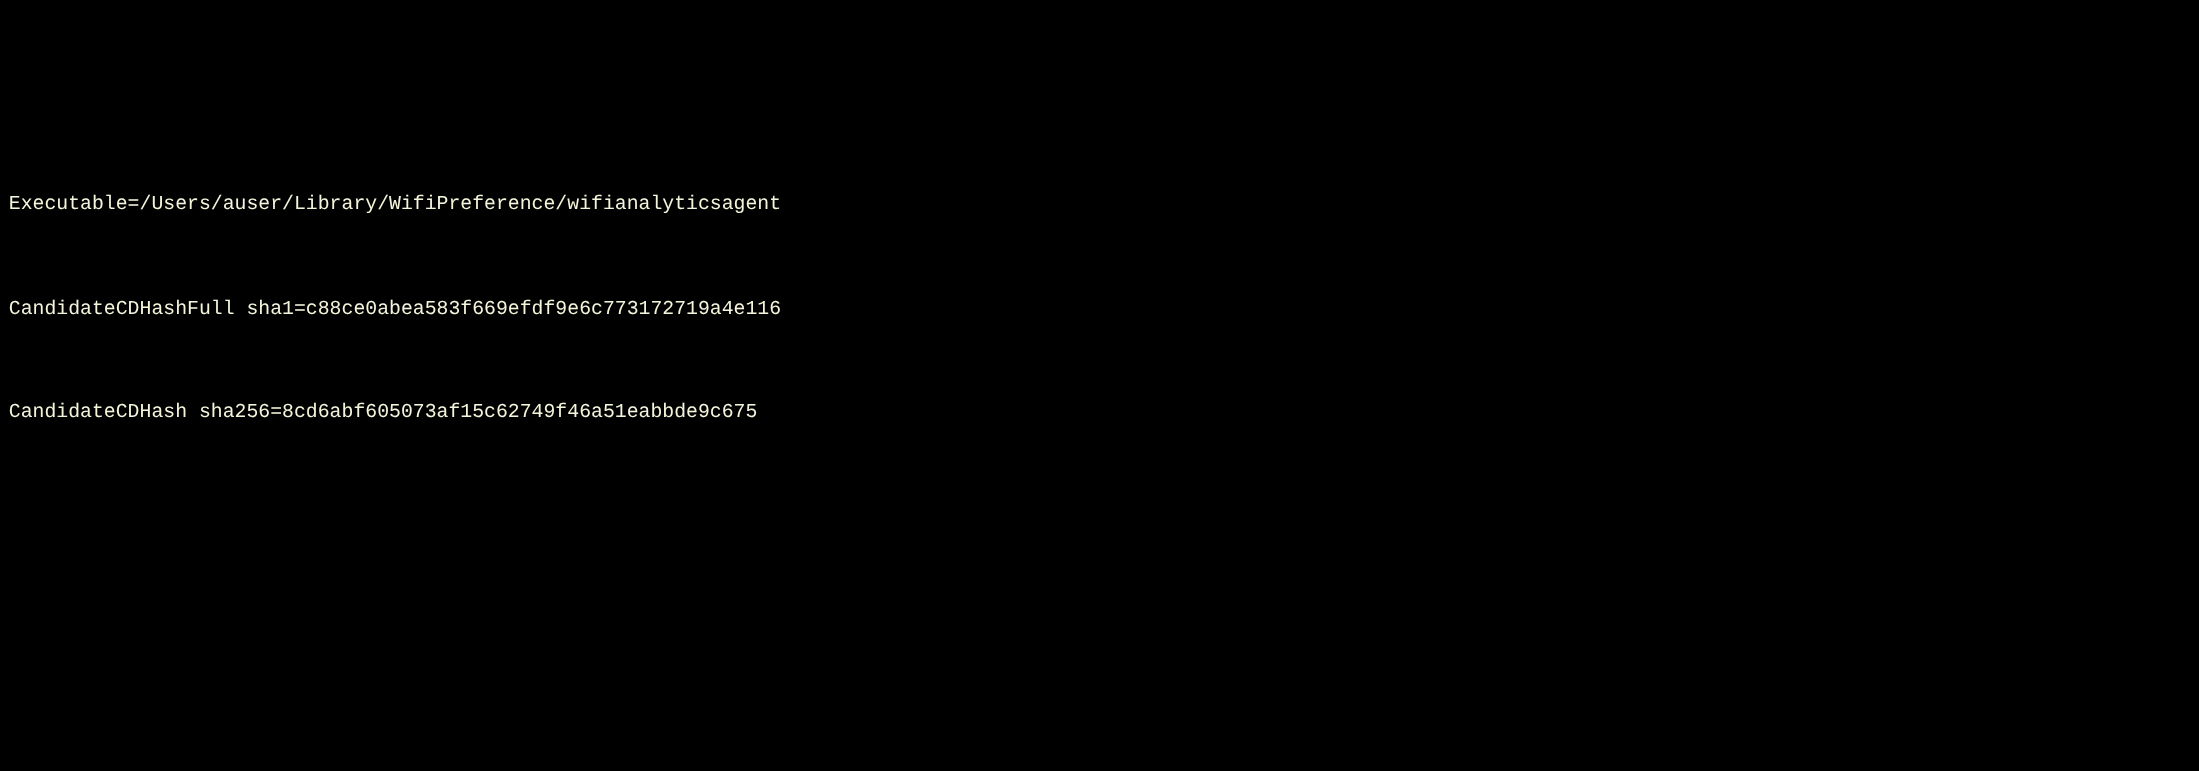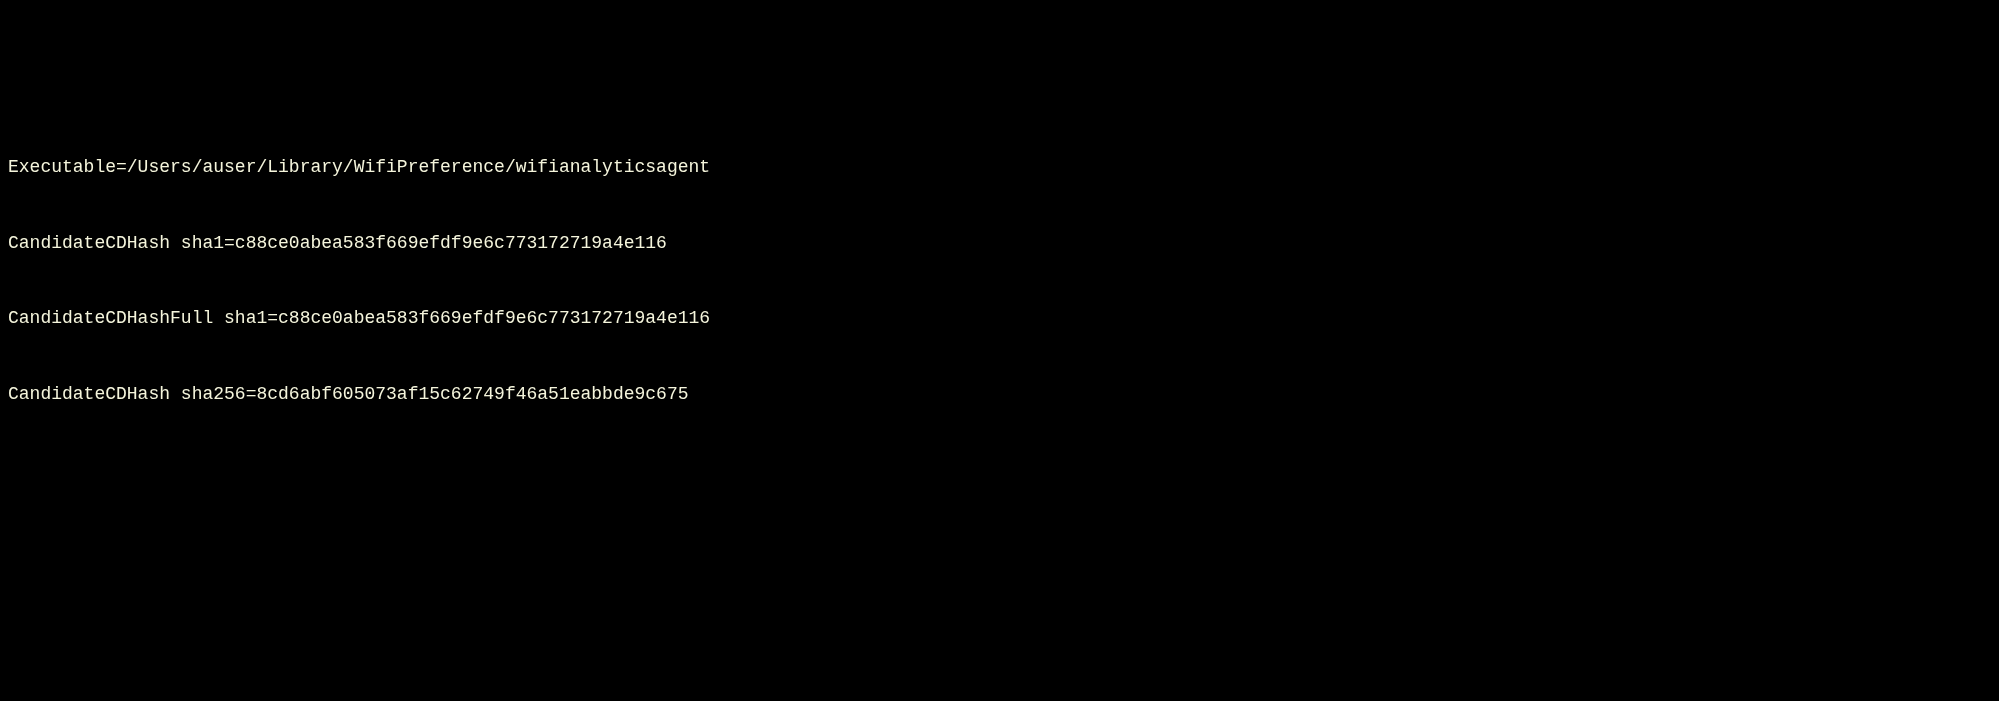--- a/index.html
+++ b/index.html
@@ -18,30 +18,30 @@
       height: 701px;
       overflow: hidden;
       white-space: pre-wrap;
       word-break: break-all;
     }
     .terminal-output {
       display: block;
     }
     .line {
       display: block;
+      margin-top: 19px;
     }
   </style>
 </head>
 <body>
 
 
 
 <div class="terminal-output">
   <span class="line">Executable=/Users/auser/Library/WifiPreference/wifianalyticsagent</span>
-  <span class="line">CandidateCDHash sha1=c88ce0abea583f669efdf9e6c773172719a4e116</span>
   <span class="line">CandidateCDHashFull sha1=c88ce0abea583f669efdf9e6c773172719a4e116</span>
   <span class="line">CandidateCDHash sha256=8cd6abf605073af15c62749f46a51eabbde9c675</span>
   
   
   
   
   
   
   
   

